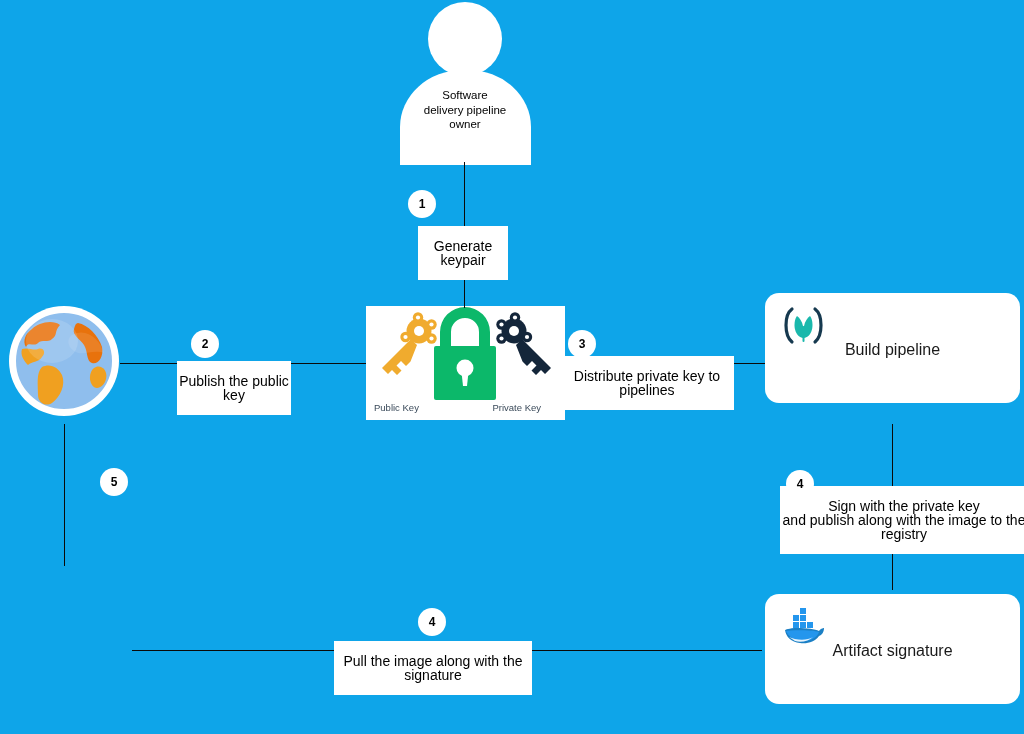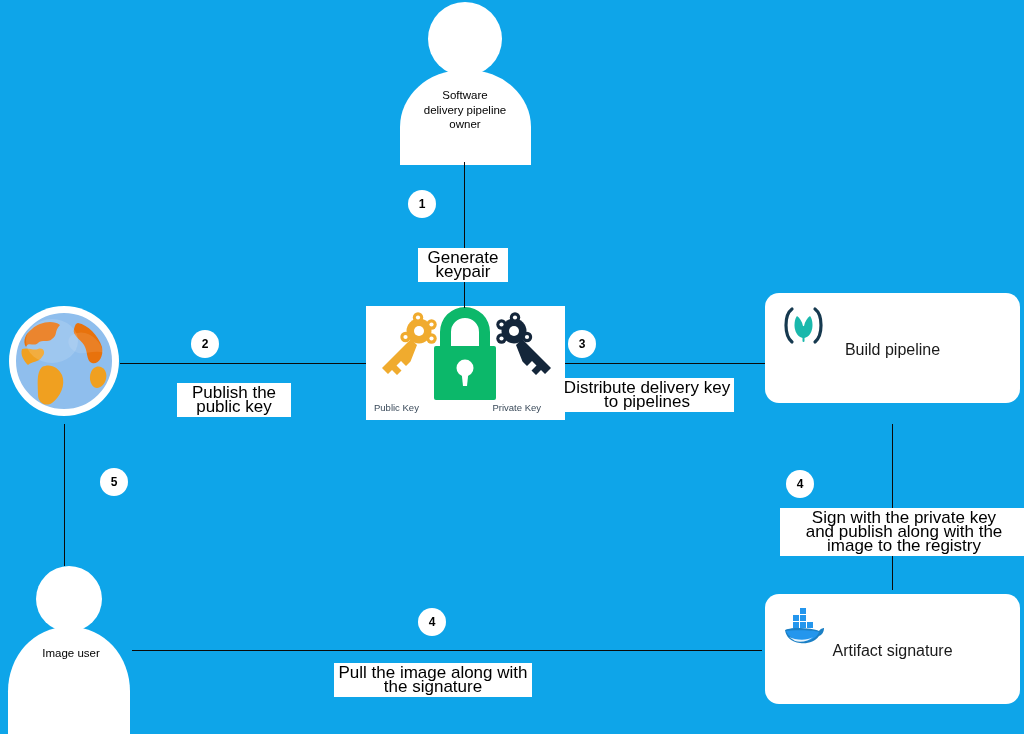--- a/index.html
+++ b/index.html
@@ -74,27 +74,26 @@
     align-items: center;
     justify-content: center;
     z-index: 5;
   }
 
   
   .edge-label {
     position: absolute;
     background: #ffffff;
     color: #000000;
-    font-size: 17px;
+    font-size: 14px;
     line-height: 14px;
     text-align: center;
-    padding: 3px 2px;
+    padding: 13px 2px;
     white-space: pre-line;
     z-index: 4;
-    margin-top: 22px;
   }
 
   
   .connector {
     position: absolute;
     background: #0a0a0a;
     z-index: 1;
   }
 
   
@@ -192,46 +191,41 @@
         <circle cx="135.5" cy="32.5" r="5.2"></circle>
         <circle cx="135.5" cy="32.5" r="2.1" fill="#ffffff"></circle>
         <path d="M156 33 L185 62 L179 68 L175 64 L170 69 L165.5 64.5 L170.5 59.5 L166 55 L161 60 L156.5 55.5 L150 39 Z"></path>
       </g>
     </svg>
     <div class="kp-caption left">Public Key</div>
     <div class="kp-caption right">Private Key</div>
   </div>
 
   <div class="badge" style="left:568px; top:330px;">3</div>
-  <div class="edge-label" style="left:560px; top:356px; width:170px;">Distribute delivery key to pipelines</div>
+  <div class="edge-label" style="left:560px; top:356px; width:170px;">Distribute private key to pipelines</div>
 
   <div class="card" style="left:765px; top:293px; width:255px; height:110px;">
     <div class="card-icon">
       <svg viewBox="0 0 46 42" width="46" height="42" aria-hidden="true">
         <path d="M13 4 C5 10 5 30 13 37" fill="none" stroke="#16394f" stroke-width="3.2" stroke-linecap="round"></path>
         <path d="M36 4 C44 10 44 30 36 37" fill="none" stroke="#16394f" stroke-width="3.2" stroke-linecap="round"></path>
         <path d="M24 33 C14 31 14 16 18 11 C24 15 26 26 24 33 Z" fill="#1ab8ac"></path>
         <path d="M25 33 C35 31 35 16 31 11 C25 15 23 26 25 33 Z" fill="#1ab8ac"></path>
         <path d="M24.5 22 L24.5 36" stroke="#1ab8ac" stroke-width="2" stroke-linecap="round"></path>
       </svg>
     </div>
     <div class="card-title" style="top:48px;">Build pipeline</div>
   </div>
 
   <div class="badge" style="left:100px; top:468px;">5</div>
 
   <div class="badge" style="left:786px; top:470px;">4</div>
   <div class="edge-label" style="left:780px; top:486px; width:244px;">Sign with the private key
 and publish along with the image to the registry</div>
 
-  <div class="actor" style="left:5px; top:566px; width:132px; height:168px;">
-    <div class="head" style="left:31px; top:0px; width:66px; height:66px;"></div>
-    <div class="body" style="left:3px; top:61px; width:122px; height:107px;"></div>
-    <div class="actor-label" style="left:0px; top:80px;">Image user</div>
-  </div>
 
   <div class="badge" style="left:418px; top:608px;">4</div>
   <div class="edge-label" style="left:334px; top:641px; width:194px;">Pull the image along with the signature</div>
 
   <div class="card" style="left:765px; top:594px; width:255px; height:110px;">
     <div class="card-icon">
       <svg viewBox="0 0 46 42" width="46" height="42" aria-hidden="true">
         <g fill="#2496ed">
           <rect x="14" y="16" width="6" height="6"></rect>
           <rect x="21" y="16" width="6" height="6"></rect>

